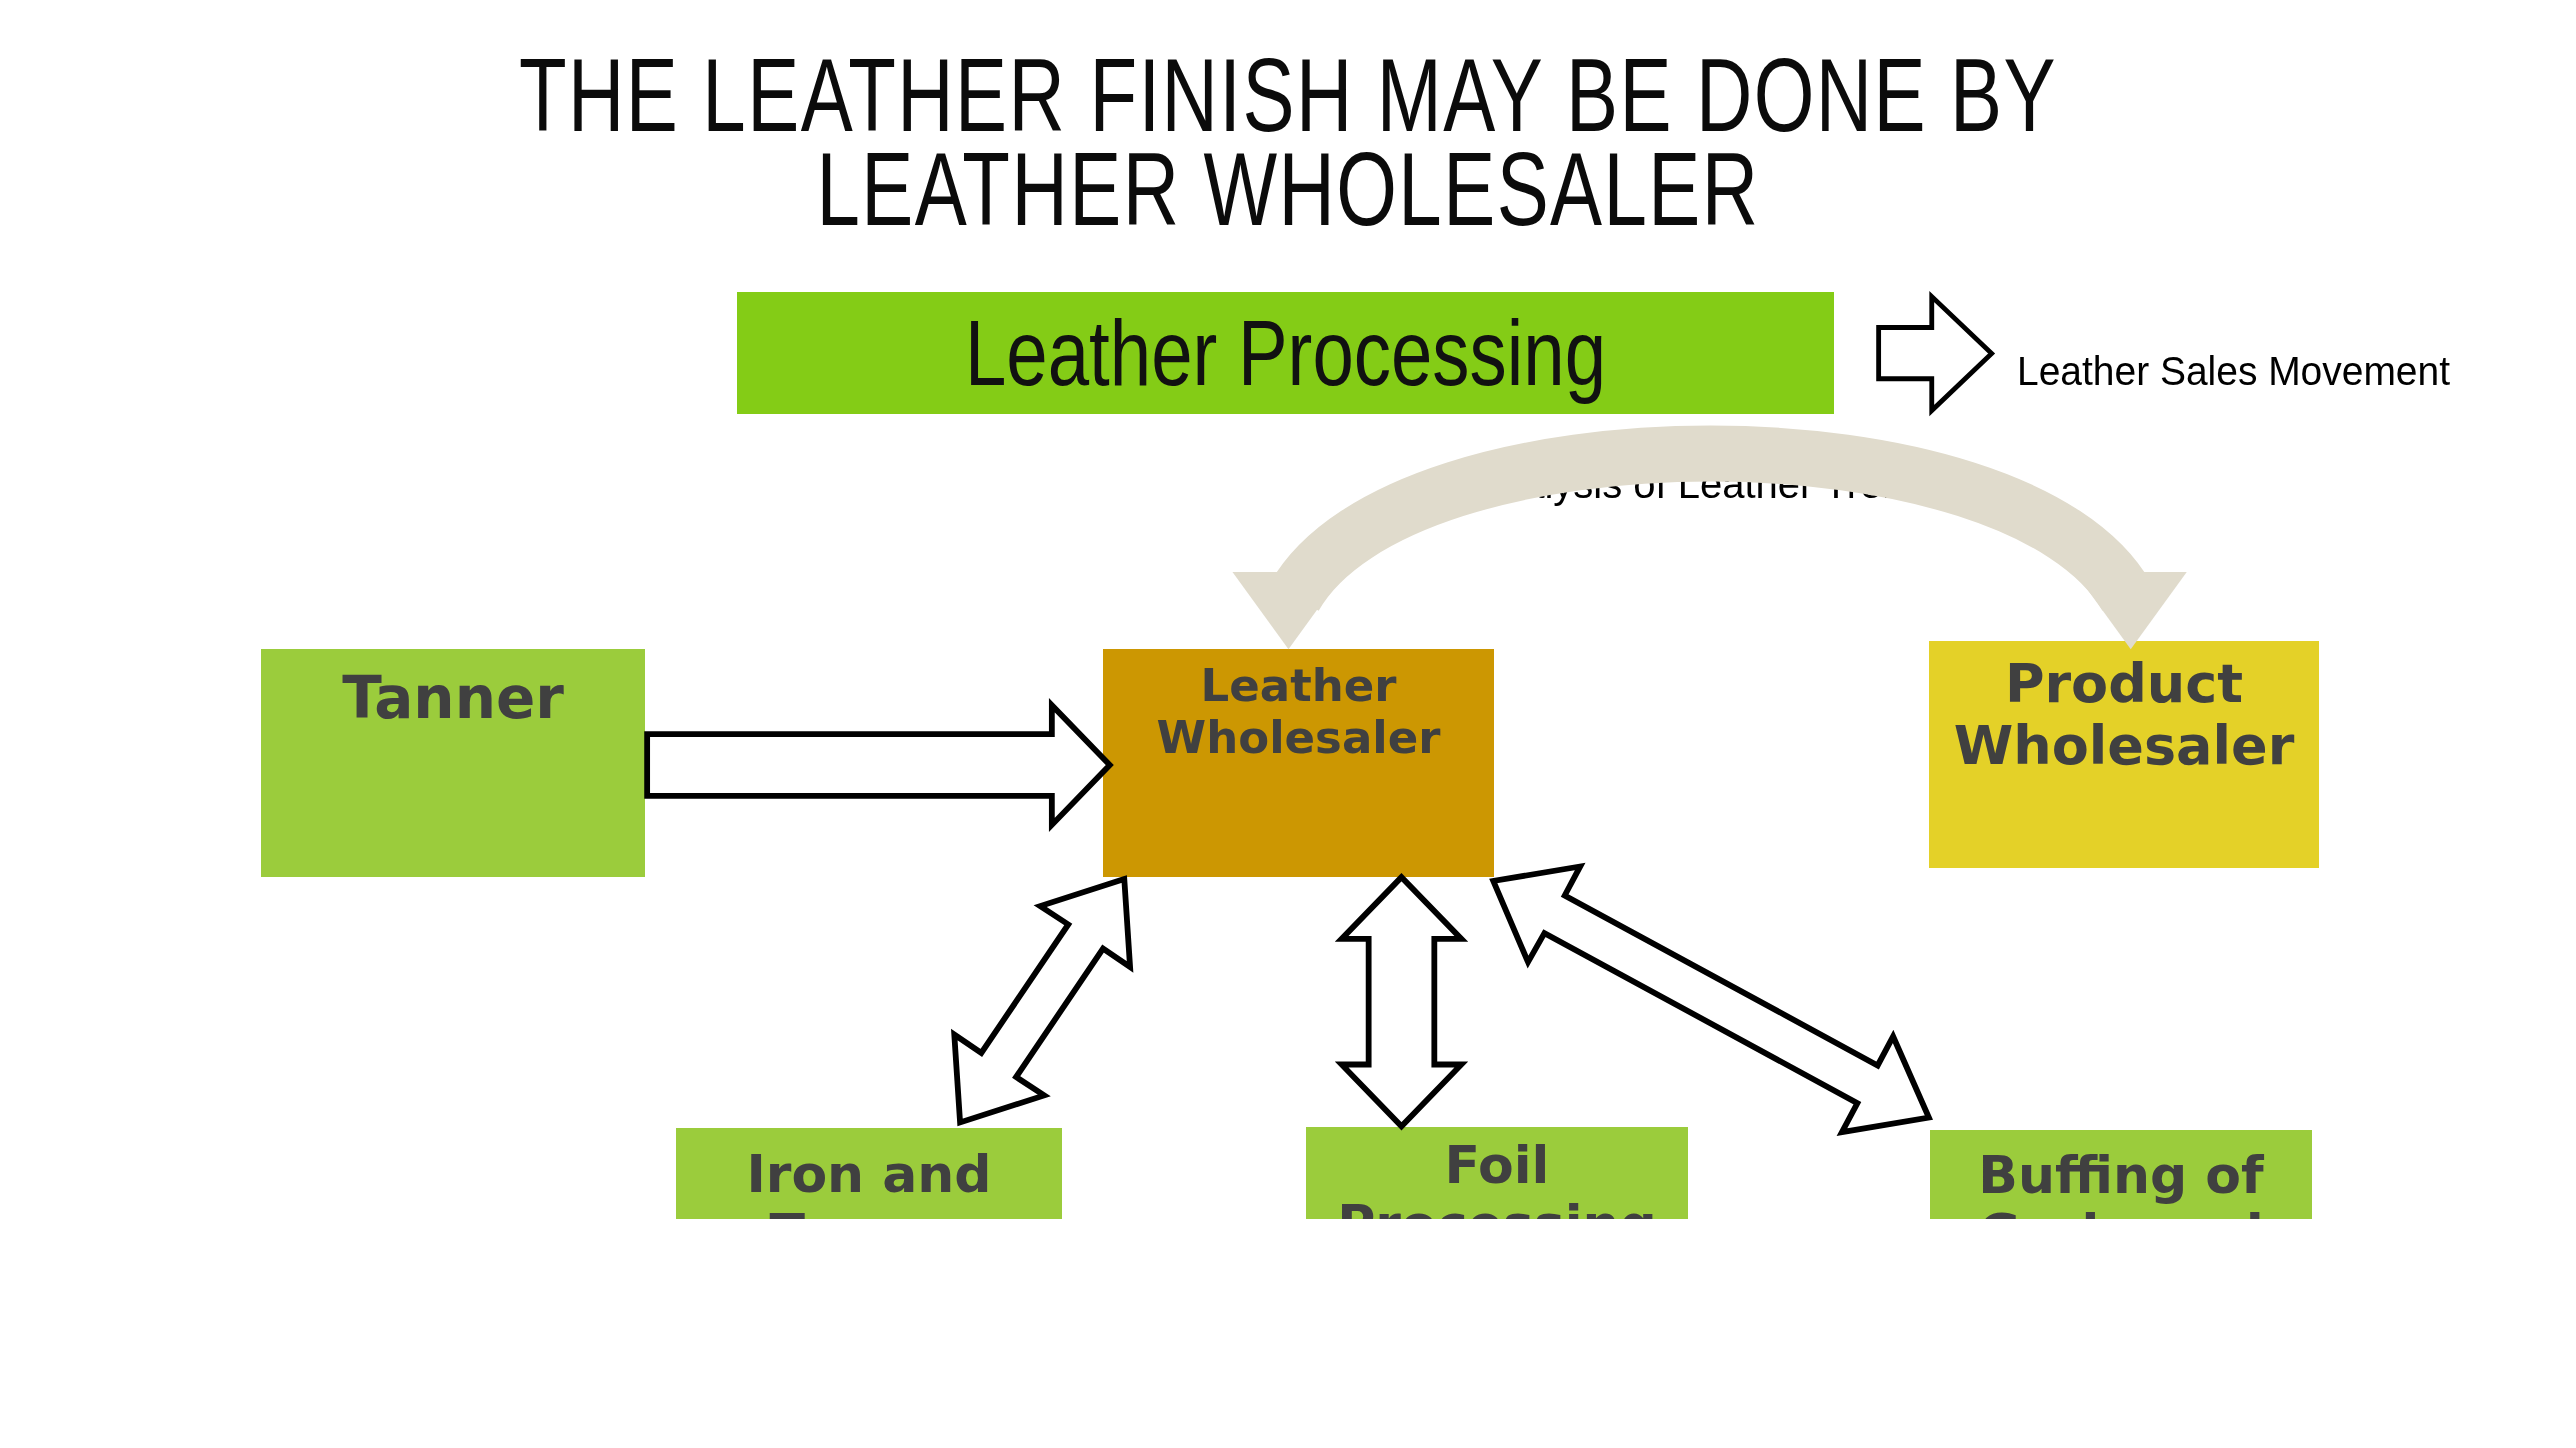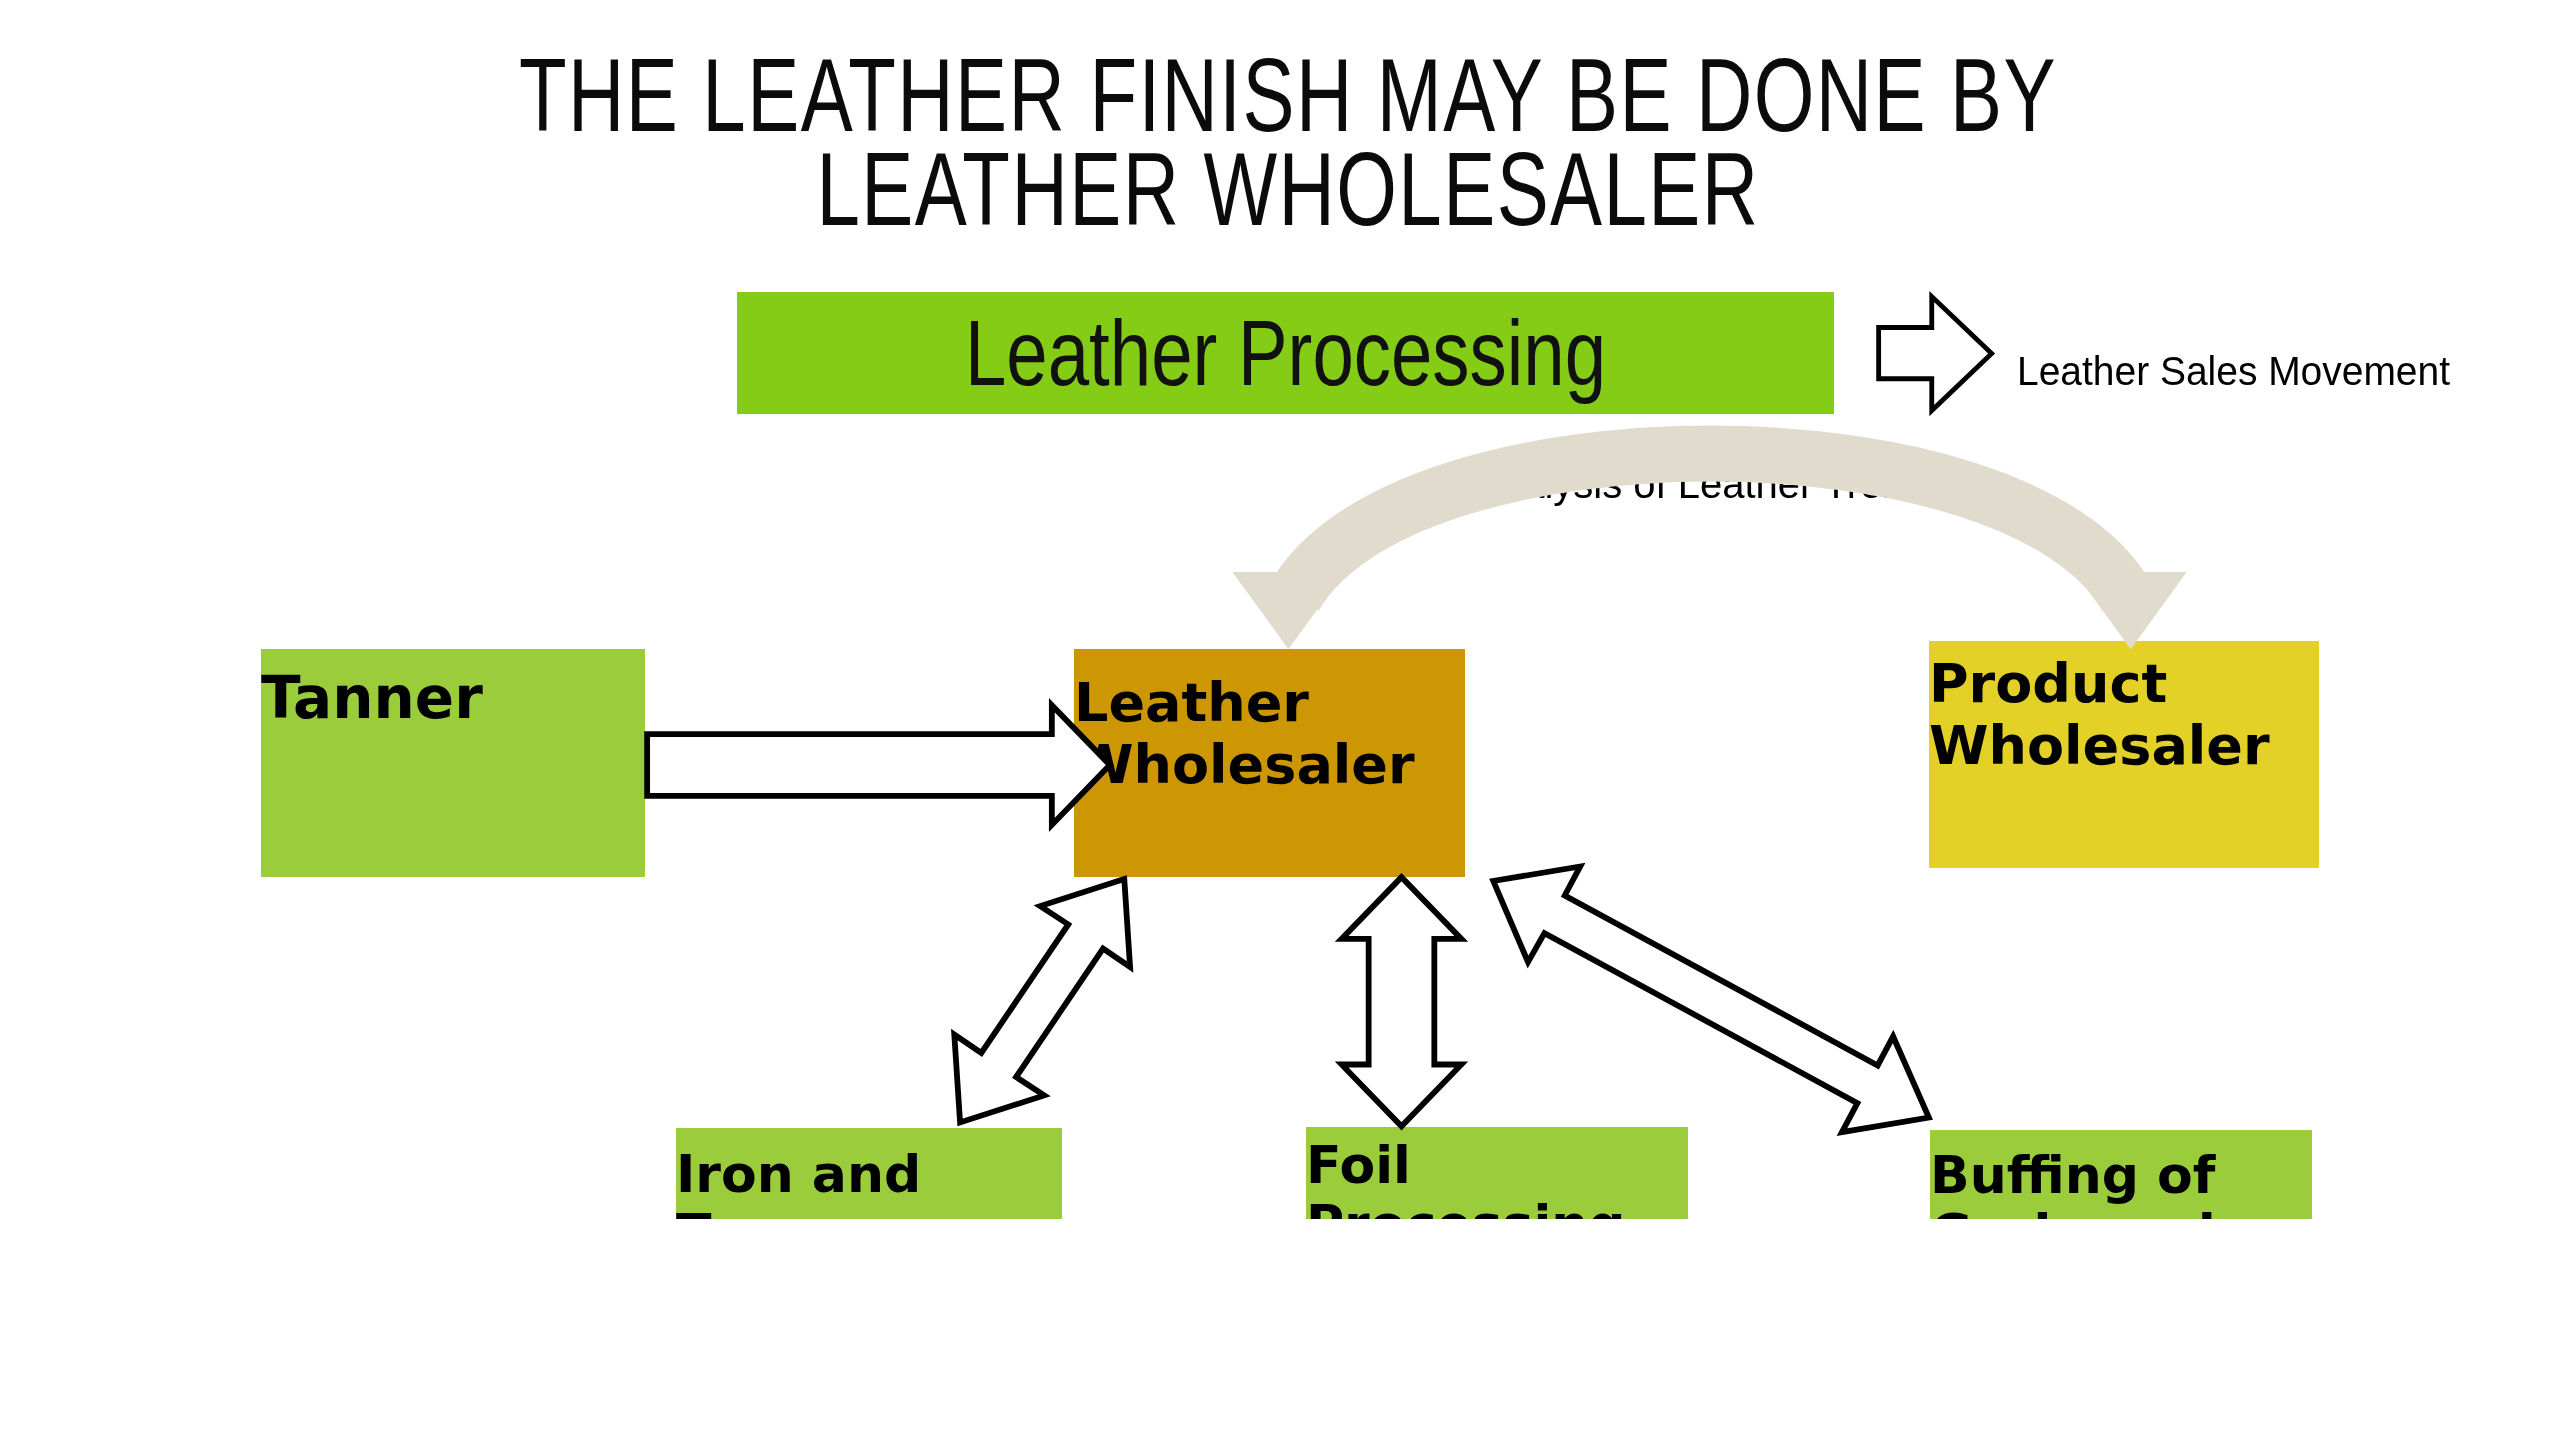--- a/index.html
+++ b/index.html
@@ -70,34 +70,34 @@
     font-family: "Liberation Sans", sans-serif;
     font-size: 40px;
     color: #000000;
     white-space: nowrap;
   }
 
   
   .box {
     position: absolute;
     box-sizing: border-box;
-    text-align: left;
+    text-align: center;
     font-weight: bold;
-    color: #000000;
+    color: #404040;
     white-space: pre-line;
   }
   .box-tanner {
     left: 261px; top: 649px; width: 384px; height: 228px;
     background: #9BCC3C;
     font-size: 58px; line-height: 1.12; padding-top: 17.4px;
   }
   .box-lw {
-    left: 1074px; top: 649px; width: 391px; height: 228px;
+    left: 1103px; top: 649px; width: 391px; height: 228px;
     background: #CC9702;
-    font-size: 54px; line-height: 1.15; padding-top: 23px;
+    font-size: 45px; line-height: 1.15; padding-top: 11px;
   }
   .box-pw {
     left: 1929px; top: 641px; width: 390px; height: 227px;
     background: #E4D128;
     font-size: 54px; line-height: 1.15; padding-top: 11.6px;
   }
   .box-iron {
     left: 676px; top: 1128px; width: 386px; height: 265px;
     background: #9BCC3C;
     font-size: 52px; line-height: 1.13; padding-top: 17.4px;

